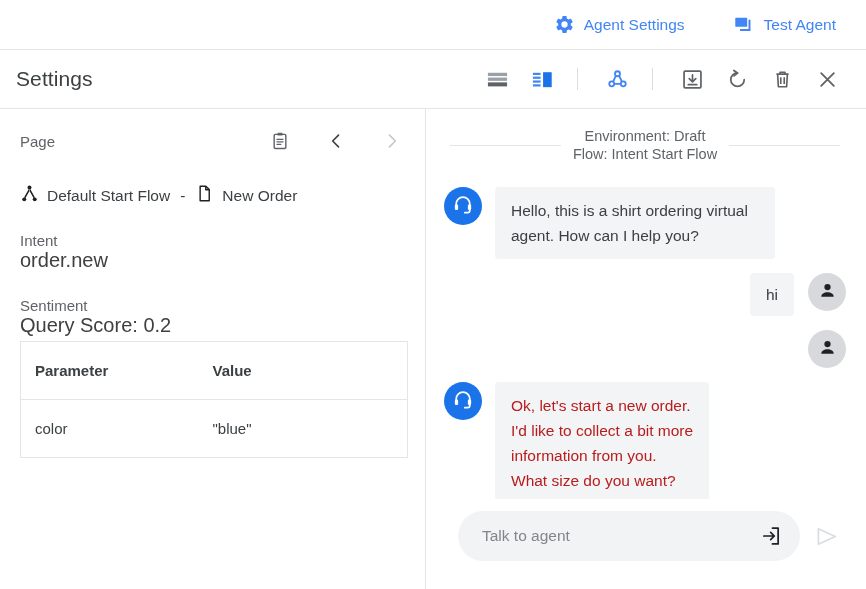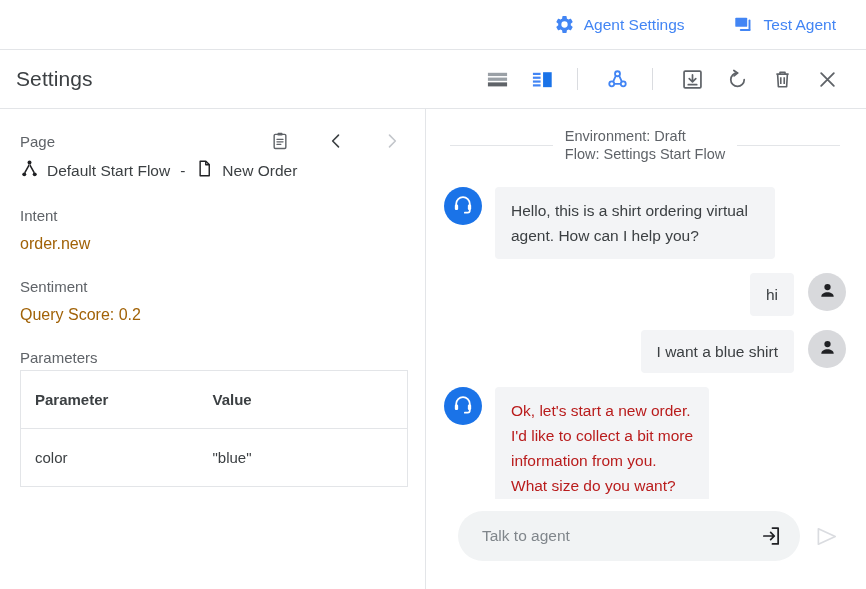--- a/index.html
+++ b/index.html
@@ -64,27 +64,27 @@
   .page-icon-btn {
     width: 30px; height: 30px; display:flex; align-items:center; justify-content:center;
     cursor: pointer; color:#5f6368;
   }
   .page-icon-btn.chev { color:#3c4043; }
   .page-icon-btn.chev.disabled { color:#c3c6cb; }
   .page-icon-btn + .page-icon-btn { margin-left: 14px; }
 
   .flowline {
     display: flex; align-items: center; gap: 8px;
-    margin-top: 4px; font-size: 15.5px; color: #3c4043;
+    margin-top: 29px; font-size: 15.5px; color: #3c4043;
   }
   .flowline .dash { color:#3c4043; padding: 0 2px; }
   .flowline .nm { white-space: nowrap; }
 
   .section-label { font-size: 15px; color: #5f6368; margin-top: 25px; }
-  .section-value { font-size: 16px; color: #a16207; margin-top: 11px; }
+  .section-value { font-size: 20px; color: #404040; }
 
   .params-table {
     margin-top: 4px;
     width: 388px;
     border: 1px solid #e3e5e8;
     border-radius: 2px;
     border-collapse: collapse;
     background:#fff;
   }
   .params-table th, .params-table td {
@@ -100,21 +100,21 @@
   .params-table .col-param { width: 178px; }
 
   
   .convo-head {
     display:flex; align-items:center; gap:12px;
     margin-top: 18px;
     padding: 0 6px;
   }
   .convo-head .rule { flex:1 1 auto; height:1px; background:#e3e5e8; }
   .convo-head .meta {
-    text-align:left; font-size:14.5px; color:#5f6368; line-height:18px;
+    text-align:center; font-size:14.5px; color:#5f6368; line-height:18px;
     white-space: nowrap;
   }
 
   .messages { flex:1 1 auto; overflow:hidden; padding-top: 10px; }
 
   .msg { display:flex; align-items:flex-start; margin-top: 14px; }
   .msg.user { justify-content: flex-end; }
   .msg.agent { justify-content: flex-start; }
 
   .avatar {
@@ -301,21 +301,20 @@
         </span>
         <span class="nm">New Order</span>
       </div>
 
       <div class="section-label">Intent</div>
       <div class="section-value">order.new</div>
 
       <div class="section-label">Sentiment</div>
       <div class="section-value">Query Score: 0.2</div>
 
-      <div class="section-label">Parameters</div>
 
       <table class="params-table">
         <thead>
           <tr>
             <th class="col-param">Parameter</th>
             <th>Value</th>
           </tr>
         </thead>
         <tbody>
           <tr>
@@ -325,21 +324,21 @@
         </tbody>
       </table>
     </div>
 
     <div class="right">
 
       <div class="convo-head">
         <div class="rule"></div>
         <div class="meta">
           <div>Environment: Draft</div>
-          <div>Flow: Settings Start Flow</div>
+          <div>Flow: Intent Start Flow</div>
         </div>
         <div class="rule"></div>
       </div>
 
       <div class="messages">
 
         <div class="msg agent">
           <div class="avatar agent">
             <span>
               <svg width="22" height="22" viewBox="0 0 24 24" fill="none" stroke="#ffffff" stroke-width="1.9" stroke-linecap="round" stroke-linejoin="round">
@@ -359,21 +358,20 @@
             <span>
               <svg width="21" height="21" viewBox="0 0 24 24" fill="#202124">
                 <circle cx="12" cy="8.1" r="3.6"></circle>
                 <path d="M4.9 19.2c0-3.2 3.2-5.1 7.1-5.1s7.1 1.9 7.1 5.1z"></path>
               </svg>
             </span>
           </div>
         </div>
 
         <div class="msg user">
-          <div class="bubble compact">I want a blue shirt</div>
           <div class="avatar user">
             <span>
               <svg width="21" height="21" viewBox="0 0 24 24" fill="#202124">
                 <circle cx="12" cy="8.1" r="3.6"></circle>
                 <path d="M4.9 19.2c0-3.2 3.2-5.1 7.1-5.1s7.1 1.9 7.1 5.1z"></path>
               </svg>
             </span>
           </div>
         </div>
 

